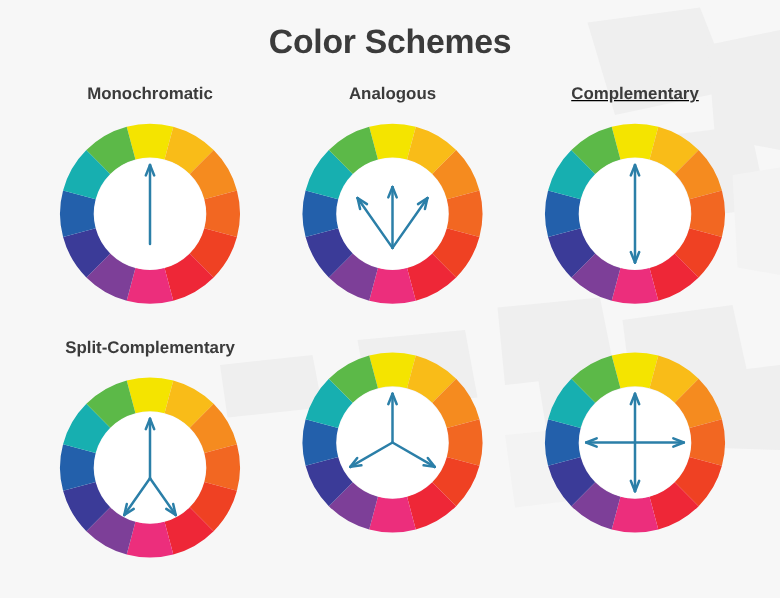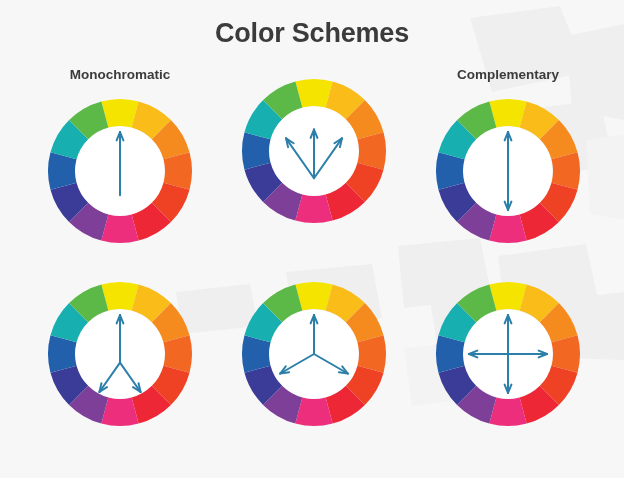--- a/index.html
+++ b/index.html
@@ -54,21 +54,21 @@
 
   .scheme-cell {
     position: absolute;
     width: 208px;
     height: 200px;
   }
   .scheme-cell.r0 { top: 0; }
   .scheme-cell.r1 { top: 203px; }
   .scheme-cell.c0 { left: 16px; }
   .scheme-cell.c1 { left: 210px; }
-  .scheme-cell.c2 { left: 404px; }
+  .scheme-cell.c2 { left: 404px; text-decoration: underline; }
 
   .scheme-label {
     width: 208px;
     text-align: center;
     font-size: 13.5px;
     font-weight: bold;
     color: #3b3b3b;
     height: 20px;
     line-height: 20px;
   }
@@ -148,20 +148,21 @@
               <g>
                 <line x1="86" y1="47" x2="89.3714593407432" y2="55.344654691101084" stroke="#2b7fa8" stroke-width="2" stroke-linecap="round"></line>
                 <line x1="86" y1="47" x2="82.62854065925679" y2="55.344654691101084" stroke="#2b7fa8" stroke-width="2" stroke-linecap="round"></line>
               </g>
             </g>
           </svg>
         </div>
     </div>
 
     <div class="scheme-cell r0 c1">
+      <div class="scheme-label">Analogous</div>
       <div class="wheel-wrap">
           <svg width="172" height="172" viewBox="0 0 172 172" class="wheel-svg">
             <g>
               <path d="M 67.3650287526185 16.45334050718708 A 72 72 0 0 1 104.63497124738149 16.45334050718708
              L 97.64685702961343 42.533337816991924 A 45 45 0 0 0 74.35314297038656 42.533337816991924 Z" fill="#f4e400"></path>
               <path d="M 104.63497124738149 16.45334050718708 A 72 72 0 0 1 136.91168824543144 35.08831175456858
              L 117.81980515339464 54.18019484660536 A 45 45 0 0 0 97.64685702961343 42.533337816991924 Z" fill="#f9bc18"></path>
               <path d="M 136.91168824543144 35.08831175456858 A 72 72 0 0 1 155.54665949281292 67.36502875261851
              L 129.46666218300808 74.35314297038657 A 45 45 0 0 0 117.81980515339464 54.18019484660536 Z" fill="#f58b1f"></path>
               <path d="M 155.54665949281292 67.36502875261851 A 72 72 0 0 1 155.54665949281292 104.63497124738149
@@ -245,20 +246,21 @@
               <g>
                 <line x1="86" y1="125" x2="82.62854065925679" y2="116.65534530889892" stroke="#2b7fa8" stroke-width="2" stroke-linecap="round"></line>
                 <line x1="86" y1="125" x2="89.3714593407432" y2="116.65534530889892" stroke="#2b7fa8" stroke-width="2" stroke-linecap="round"></line>
               </g>
             </g>
           </svg>
         </div>
     </div>
 
     <div class="scheme-cell r1 c0">
+      <div class="scheme-label">Split-Complementary</div>
       <div class="wheel-wrap">
           <svg width="172" height="172" viewBox="0 0 172 172" class="wheel-svg">
             <g>
               <path d="M 67.3650287526185 16.45334050718708 A 72 72 0 0 1 104.63497124738149 16.45334050718708
              L 97.64685702961343 42.533337816991924 A 45 45 0 0 0 74.35314297038656 42.533337816991924 Z" fill="#f4e400"></path>
               <path d="M 104.63497124738149 16.45334050718708 A 72 72 0 0 1 136.91168824543144 35.08831175456858
              L 117.81980515339464 54.18019484660536 A 45 45 0 0 0 97.64685702961343 42.533337816991924 Z" fill="#f9bc18"></path>
               <path d="M 136.91168824543144 35.08831175456858 A 72 72 0 0 1 155.54665949281292 67.36502875261851
              L 129.46666218300808 74.35314297038657 A 45 45 0 0 0 117.81980515339464 54.18019484660536 Z" fill="#f58b1f"></path>
               <path d="M 155.54665949281292 67.36502875261851 A 72 72 0 0 1 155.54665949281292 104.63497124738149

